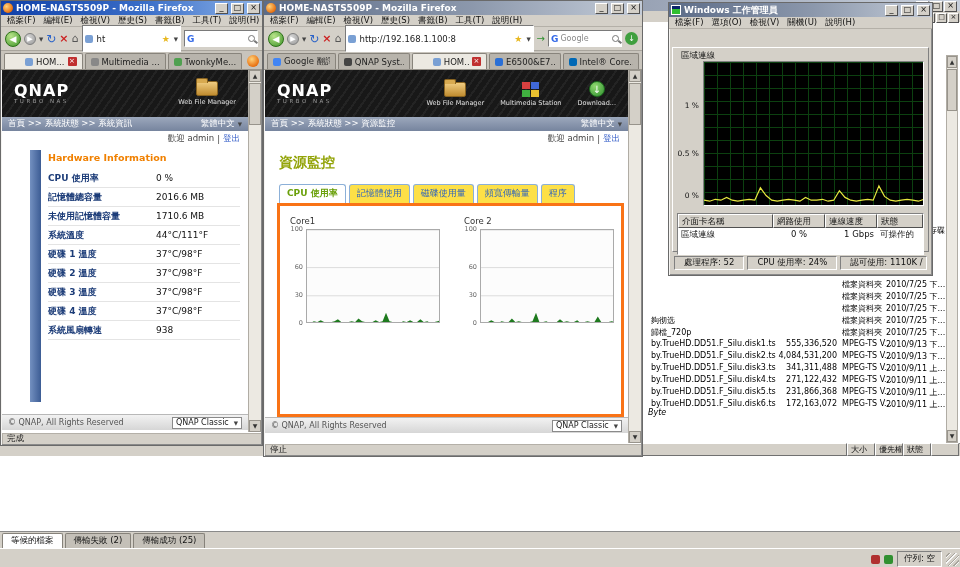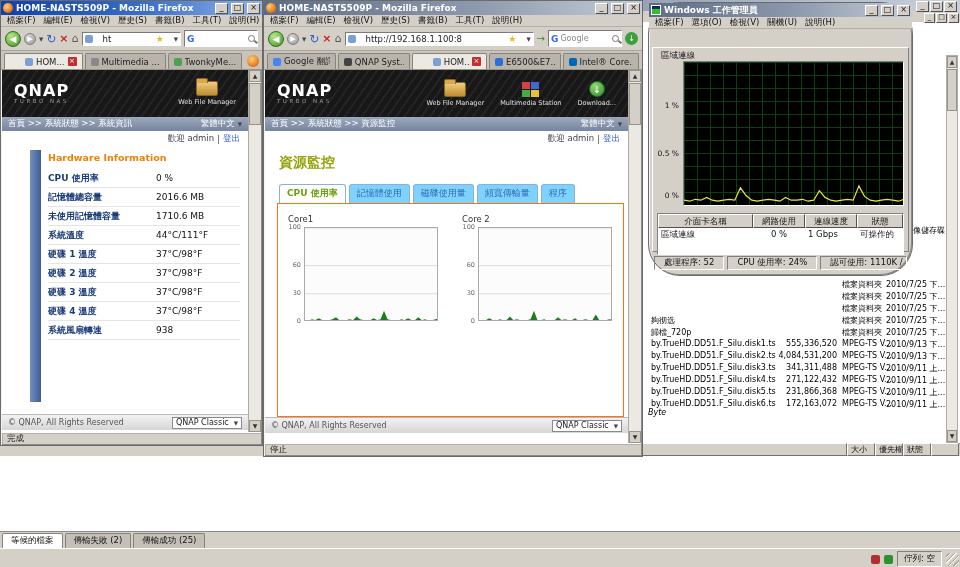--- a/index.html
+++ b/index.html
@@ -31,21 +31,21 @@
 .nav-back { width:16px; height:16px; border-radius:50%; flex:0 0 auto;
   background:radial-gradient(circle at 35% 30%,#b8e48a,#3f9428); color:#fff; font-size:9px;
   line-height:15px; text-align:center; border:1px solid #2c7018; }
 .nav-fwd { width:12px; height:12px; border-radius:50%; flex:0 0 auto;
   background:radial-gradient(circle at 35% 30%,#d6d6d6,#9a9a9a); color:#fff; font-size:7px;
   line-height:11px; text-align:center; border:1px solid #808080; }
 .ddw { font-size:5.5px; color:#444; }
 .nav-refresh { color:#2a62c8; font-size:12px; line-height:12px; }
 .nav-stop { color:#cc2222; font-weight:bold; font-size:11px; line-height:11px; }
 .nav-home { color:#555; font-size:11px; line-height:11px; }
-.addrbox { flex:1; display:flex; align-items:center; gap:10px; height:14px; background:#fff;
+.addrbox { flex:1; display:flex; align-items:center; gap:4px; height:27px; background:#fff;
   border:1px solid; border-color:#7a7a7a #fff #fff #7a7a7a; padding:0 2px; min-width:0; }
 .addr-text { flex:1; font-size:8.5px; color:#222; white-space:nowrap; overflow:hidden; }
 .fav-dot { width:8px; height:8px; border-radius:2px; background:#7aa0d4; flex:0 0 auto; }
 .star { color:#e8b820; font-size:9px; }
 .goarrow { color:#2f8f2f; font-size:10px; }
 .searchbox { display:flex; align-items:center; gap:2px; width:74px; height:17px; background:#fff;
   border:1px solid; border-color:#7a7a7a #fff #fff #7a7a7a; padding:0 2px; flex:0 0 auto; }
 .glogo { font-size:9px; font-weight:bold; color:#3369e8; }
 .search-text { flex:1; font-size:8px; color:#888; white-space:nowrap; overflow:hidden; }
 .mag { width:7px; height:7px; border:1.5px solid #777; border-radius:50%; position:relative; flex:0 0 auto; }
@@ -110,24 +110,24 @@
   padding:0 6px; font-size:8px; color:#555; }
 .themebox { display:flex; align-items:center; gap:5px; background:#fff; border:1px solid #8a8a8a;
   font-size:8px; color:#222; padding:0 3px; height:12px; }
 .ffstatus { position:absolute; left:1px; right:1px; bottom:1px; height:12px; background:#d4d0c8;
   border-top:1px solid #fff; box-shadow: inset 1px 1px 0 #b4b0a8; font-size:8.5px; color:#222;
   display:flex; align-items:center; padding:0 5px; }
 
 
 .rm-title { position:absolute; left:14px; top:84px; color:#93a409; font-size:14px; font-weight:bold; }
 .rm-tabs { position:absolute; left:14px; top:114px; display:flex; gap:3px; }
-.rm-tab { background:#7dd3fc; border:1px solid #8cb0d8; border-bottom:none; color:#3366bb;
+.rm-tab { background:#fde047; border:1px solid #8cb0d8; border-bottom:none; color:#3366bb;
   font-size:9px; padding:2px 7px 3px; border-radius:3px 3px 0 0; white-space:nowrap; }
 .rm-tab.active { background:#fff; color:#6aa00a; font-weight:bold; }
-.chartbox { position:absolute; left:12px; right:4px; top:133px; height:214px; border:1px solid #f97316; background:#fff; }
+.chartbox { position:absolute; left:12px; right:4px; top:133px; height:214px; border:3px solid #f97316; background:#fff; }
 .chart { position:absolute; width:160px; height:130px; }
 .chart-title { position:absolute; left:2px; top:0; font-size:8.5px; color:#333; }
 .plot { position:absolute; left:18px; top:13px; border:1px solid #aaa; background:#fcfcfc; }
 .ytick { position:absolute; width:15px; text-align:right; font-size:6.5px; color:#666; }
 
 
 .tm-tabs { position:absolute; left:4px; top:29px; display:flex; }
 .tm-tab { background:#d4d0c8; border:1px solid #868686; border-bottom:none; border-radius:2px 2px 0 0;
   font-size:8.5px; padding:1px 5px 2px; margin-right:1px; box-shadow:inset 1px 1px 0 #fff;
   position:relative; top:2px; white-space:nowrap; }
@@ -137,21 +137,21 @@
 .tm-glabel { position:absolute; left:8px; top:2px; font-size:8.5px; color:#111; }
 .tm-gutter { position:absolute; left:2px; top:13px; width:26px; height:145px; }
 .gtick { position:absolute; right:2px; font-size:7.5px; color:#111; white-space:nowrap; }
 .tm-black { position:absolute; left:30px; top:13px; right:4px; height:145px; background-color:#000;
   background-image:repeating-linear-gradient(to right,#0c4010 0 1px,transparent 1px 13px),
                    repeating-linear-gradient(to bottom,#0c4010 0 1px,transparent 1px 13px);
   border:1px solid; border-color:#808080 #fff #fff #808080; overflow:hidden; }
 .tm-black svg { position:absolute; left:0; bottom:0; }
 .tm-lv { position:absolute; left:4px; right:4px; top:165px; height:42px; background:#fff;
   border:1px solid; border-color:#808080 #fff #fff #808080; overflow:hidden; }
-.lv-head { display:flex;text-align:center; }
+.lv-head { display:flex; }
 .lv-hc { background:#d4d0c8; border:1px solid; border-color:#fff #505050 #505050 #fff;
   font-size:8.5px; padding:0 3px; height:14px; line-height:12px; white-space:nowrap; }
 .lv-row { display:flex; font-size:8.5px; height:13px; line-height:13px; }
 .lv-c { padding:0 3px; overflow:hidden; white-space:nowrap; }
 .tm-status { position:absolute; left:3px; right:3px; bottom:3px; height:18px; display:flex; gap:3px; padding:2px; }
 .tm-cell { border:1px solid; border-color:#808080 #fff #fff #808080; font-size:8.5px; padding:0 9px;
   display:flex; align-items:center; white-space:nowrap; overflow:hidden; }
 
 
 .fz-titlestrip { position:absolute; left:640px; top:0; width:320px; height:11px;
@@ -589,21 +589,21 @@
         <span class="sarr up">▲</span>
         <span class="sthumb"></span>
         <span class="sarr down">▼</span>
       </div>
     </div>
     <div class="ffstatus">
       <span data-bind="mid_firefox.status">停止</span>
     </div>
   </div>
 
-  <div class="window" style="left:648px;top:2px;width:265px;height:274px;z-index:4;border-radius:32px;">
+  <div class="window" style="left:668px;top:2px;width:265px;height:274px;z-index:4;">
     <div class="titlebar inactive">
       <span class="tm-appicon"></span>
       <span class="title-text" data-bind="task_manager.title">Windows 工作管理員</span>
       <span class="tbtn">_</span>
       <span class="tbtn">□</span>
       <span class="tbtn">×</span>
     </div>
     <div class="menubar">
       <span class="mi" data-bind="task_manager.menu.0">檔案(F)</span>
       <span class="mi" data-bind="task_manager.menu.1">選項(O)</span>
@@ -626,21 +626,21 @@
       <div class="tm-lv">
         <div class="lv-head">
           <span class="lv-hc" style="width:95px;" data-bind="task_manager.table_headers.0">介面卡名稱</span>
           <span class="lv-hc" style="width:52px;" data-bind="task_manager.table_headers.1">網路使用</span>
           <span class="lv-hc" style="width:52px;" data-bind="task_manager.table_headers.2">連線速度</span>
           <span class="lv-hc" style="flex:1;" data-bind="task_manager.table_headers.3">狀態</span>
         </div>
         <div class="lv-row">
           <span class="lv-c" style="width:95px;" data-bind="task_manager.table_row.0">區域連線</span>
           <span class="lv-c" style="width:52px;text-align:center;" data-bind="task_manager.table_row.1">0 %</span>
-          <span class="lv-c" style="width:52px;text-align:left;" data-bind="task_manager.table_row.2">1 Gbps</span>
+          <span class="lv-c" style="width:52px;text-align:right;" data-bind="task_manager.table_row.2">1 Gbps</span>
           <span class="lv-c" style="flex:1;" data-bind="task_manager.table_row.3">可操作的</span>
         </div>
       </div>
     </div>
     <div class="tm-status">
       <span class="tm-cell" data-bind="task_manager.status.0">處理程序: 52</span>
       <span class="tm-cell" data-bind="task_manager.status.1">CPU 使用率: 24%</span>
       <span class="tm-cell" style="flex:1;" data-bind="task_manager.status.2">認可使用: 1110K / 7254K</span>
     </div>
   </div>

